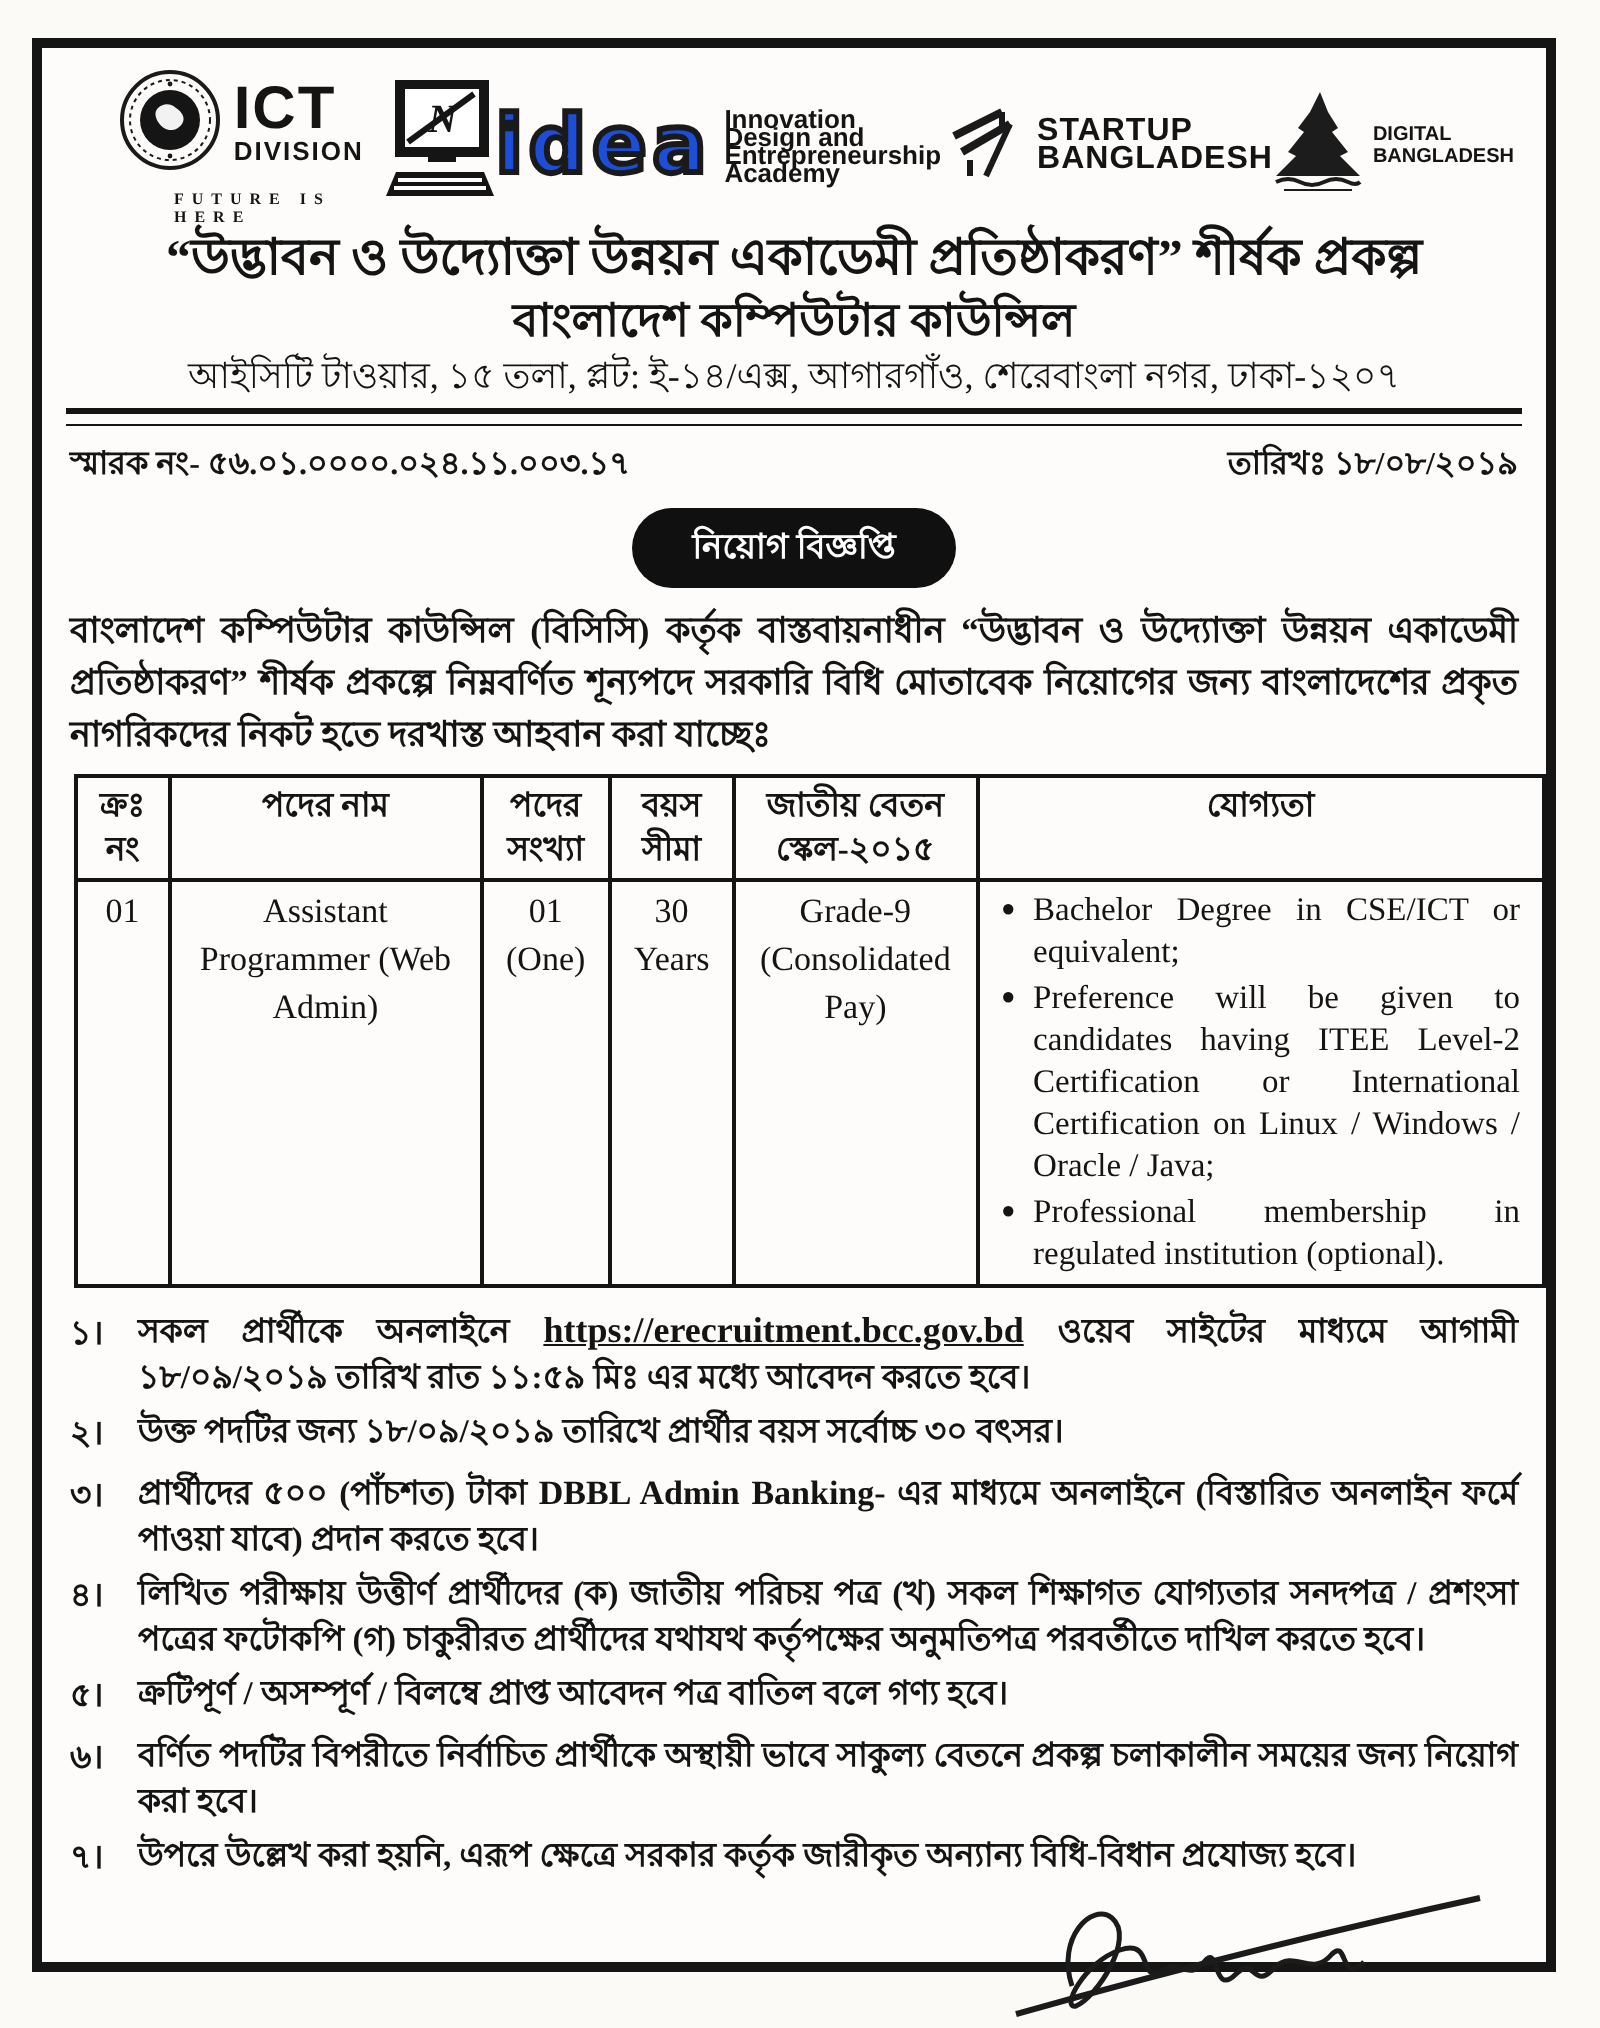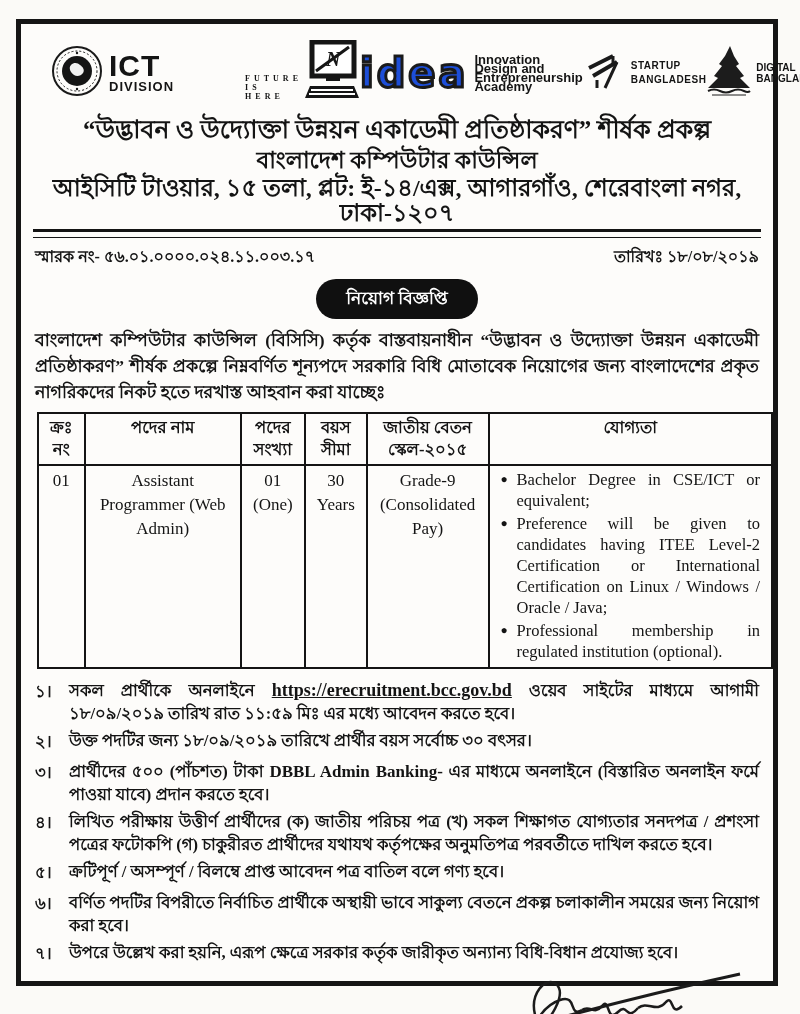--- a/index.html
+++ b/index.html
@@ -17,42 +17,42 @@
     border:5px solid #151515;
     box-sizing:border-box;
     background:#fdfcfa;
     padding:8px 12px 6px 12px;
   }
   
   .logos{
     display:flex;align-items:center;justify-content:space-between;
     padding:2px 4px 0 18px;height:78px;
   }
-  .logo-ict{display:flex;align-items:flex-end;gap:35px;}
+  .logo-ict{display:flex;flex-direction:column;align-items:center;}
   .logo-ict-row{display:flex;align-items:center;gap:6px;}
   .ict-text .t1{font-family:"Liberation Sans",sans-serif;font-weight:bold;font-size:30px;line-height:26px;letter-spacing:1px;}
   .ict-text .t2{font-family:"Liberation Sans",sans-serif;font-weight:bold;font-size:13px;letter-spacing:1px;}
   .ict-tagline{font-family:Liberation Serif, serif;font-weight:bold;font-size:8px;letter-spacing:4px;margin-top:4px;margin-left:36px;}
   .logo-idea{display:flex;align-items:center;gap:6px;}
   .idea-word{
     font-family:"DejaVu Sans",sans-serif;font-weight:900;font-size:40px;line-height:40px;
     color:#1d4ed8;-webkit-text-stroke:3px #1a1a1a;text-stroke:3px #1a1a1a;letter-spacing:3px;
     text-shadow:0 0 1px #1a1a1a;
   }
   .idea-lines{font-family:"Liberation Sans",sans-serif;font-weight:bold;font-size:13px;line-height:9px;}
   .logo-startup{display:flex;align-items:center;gap:6px;}
-  .startup-text{font-family:"Liberation Sans",sans-serif;font-weight:bold;font-size:10px;line-height:14px;letter-spacing:.5px;}
+  .startup-text{font-family:"Liberation Sans",sans-serif;font-weight:bold;font-size:16px;line-height:14px;letter-spacing:.5px;}
   .logo-digital{display:flex;align-items:center;gap:4px;}
   .digital-text{font-family:"Liberation Sans",sans-serif;font-weight:bold;font-size:10px;line-height:11px;}
   
   .titleblock{text-align:center;margin-top:2px;}
   .t-project{font-size:25px;font-weight:bold;line-height:32px;}
   .t-org{font-size:23px;font-weight:bold;line-height:30px;}
   .t-div{font-size:23px;font-weight:bold;line-height:30px;}
-  .t-addr{font-size:24px;font-weight:bold;line-height:25px;}
+  .t-addr{font-size:18px;font-weight:normal;line-height:25px;}
   .rule{height:5px;border-top:3px solid #141414;border-bottom:1px solid #141414;margin:3px 0 4px 0;}
   .memo-row{display:flex;justify-content:space-between;font-size:16px;font-weight:bold;padding:2px 2px;}
   .pill-wrap{text-align:center;margin:6px 0 8px 0;}
   .pill{
     display:inline-block;background:#101010;color:#fff;
     font-size:17px;font-weight:bold;line-height:34px;
     padding:3px 30px;border-radius:24px;
   }
   .intro{font-size:17.5px;font-weight:600;text-align:justify;line-height:26px;padding:0 2px;}
   

